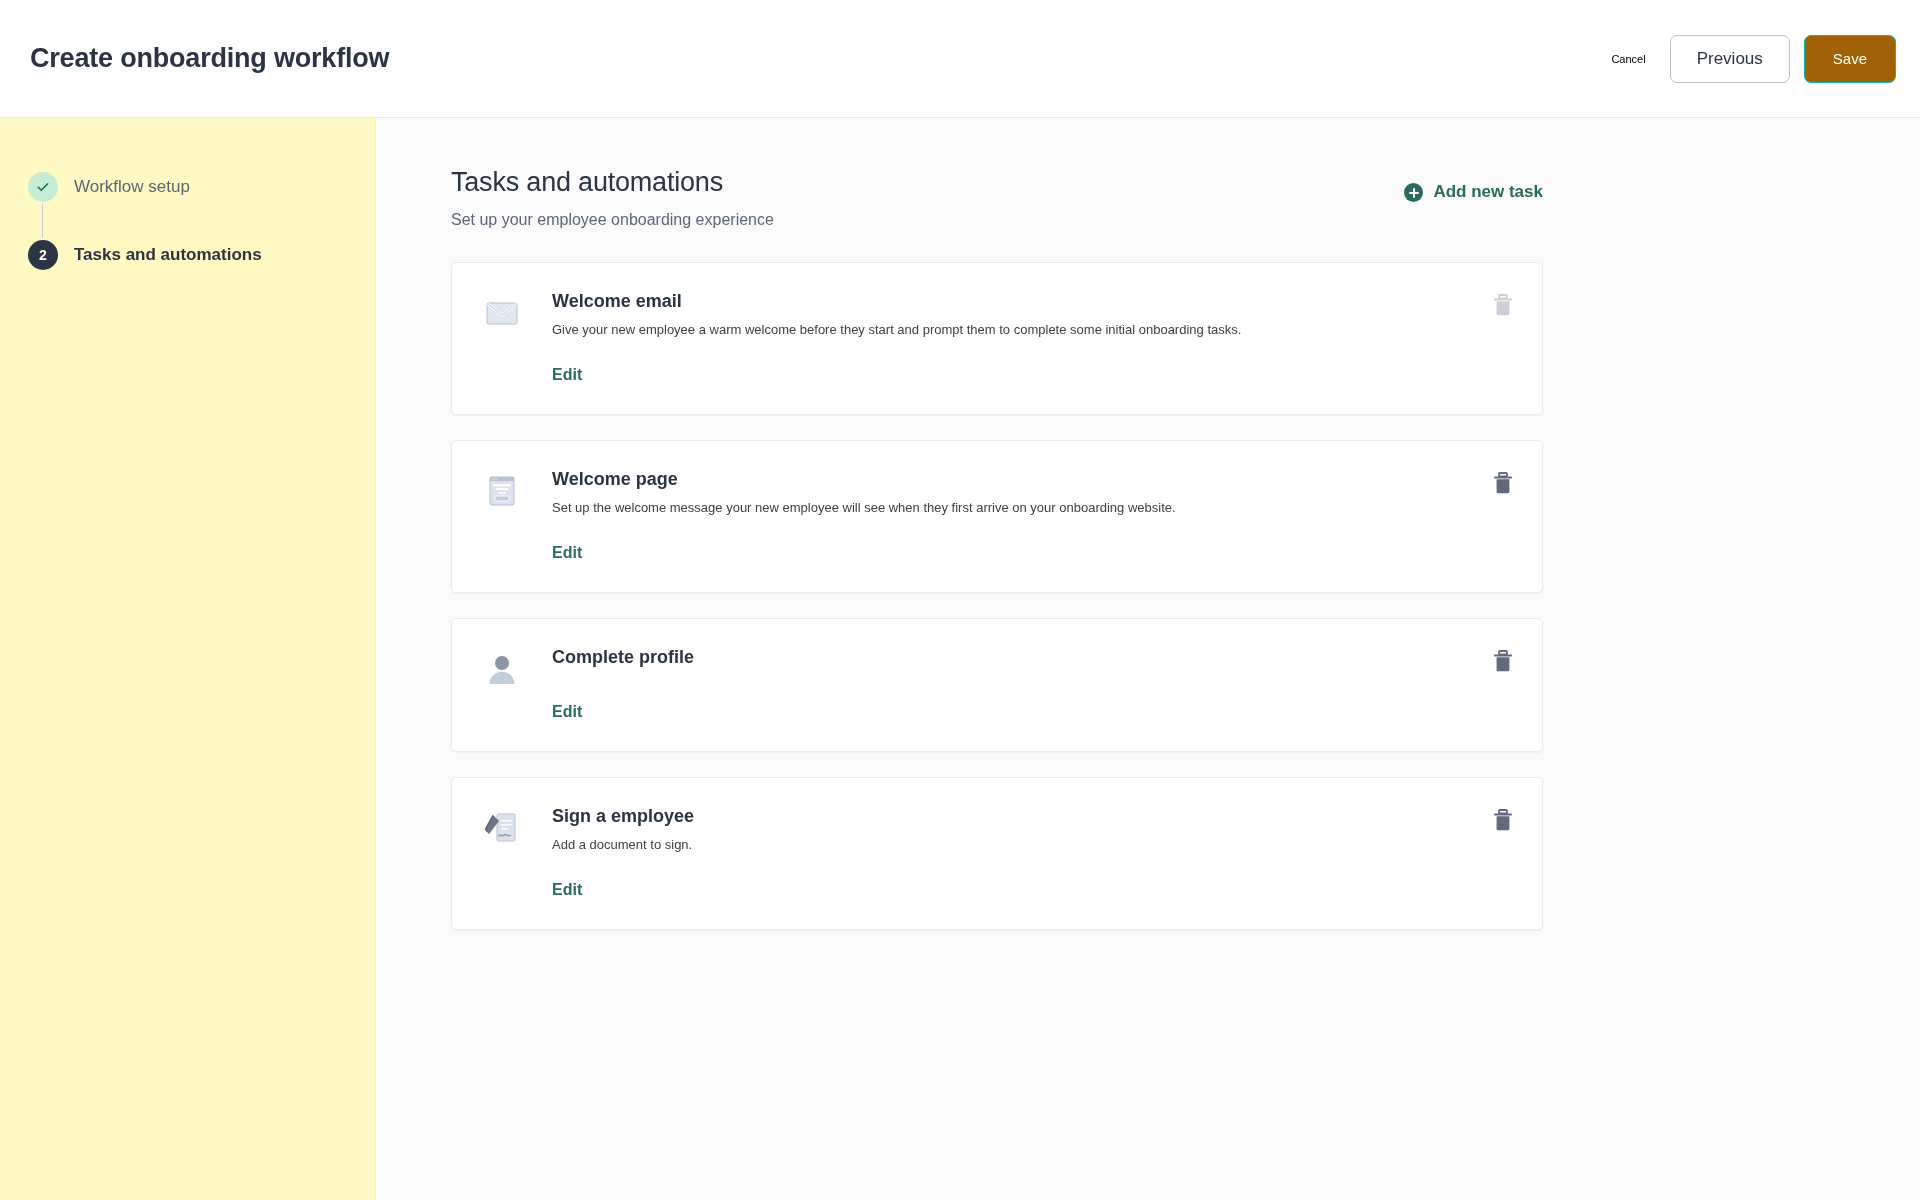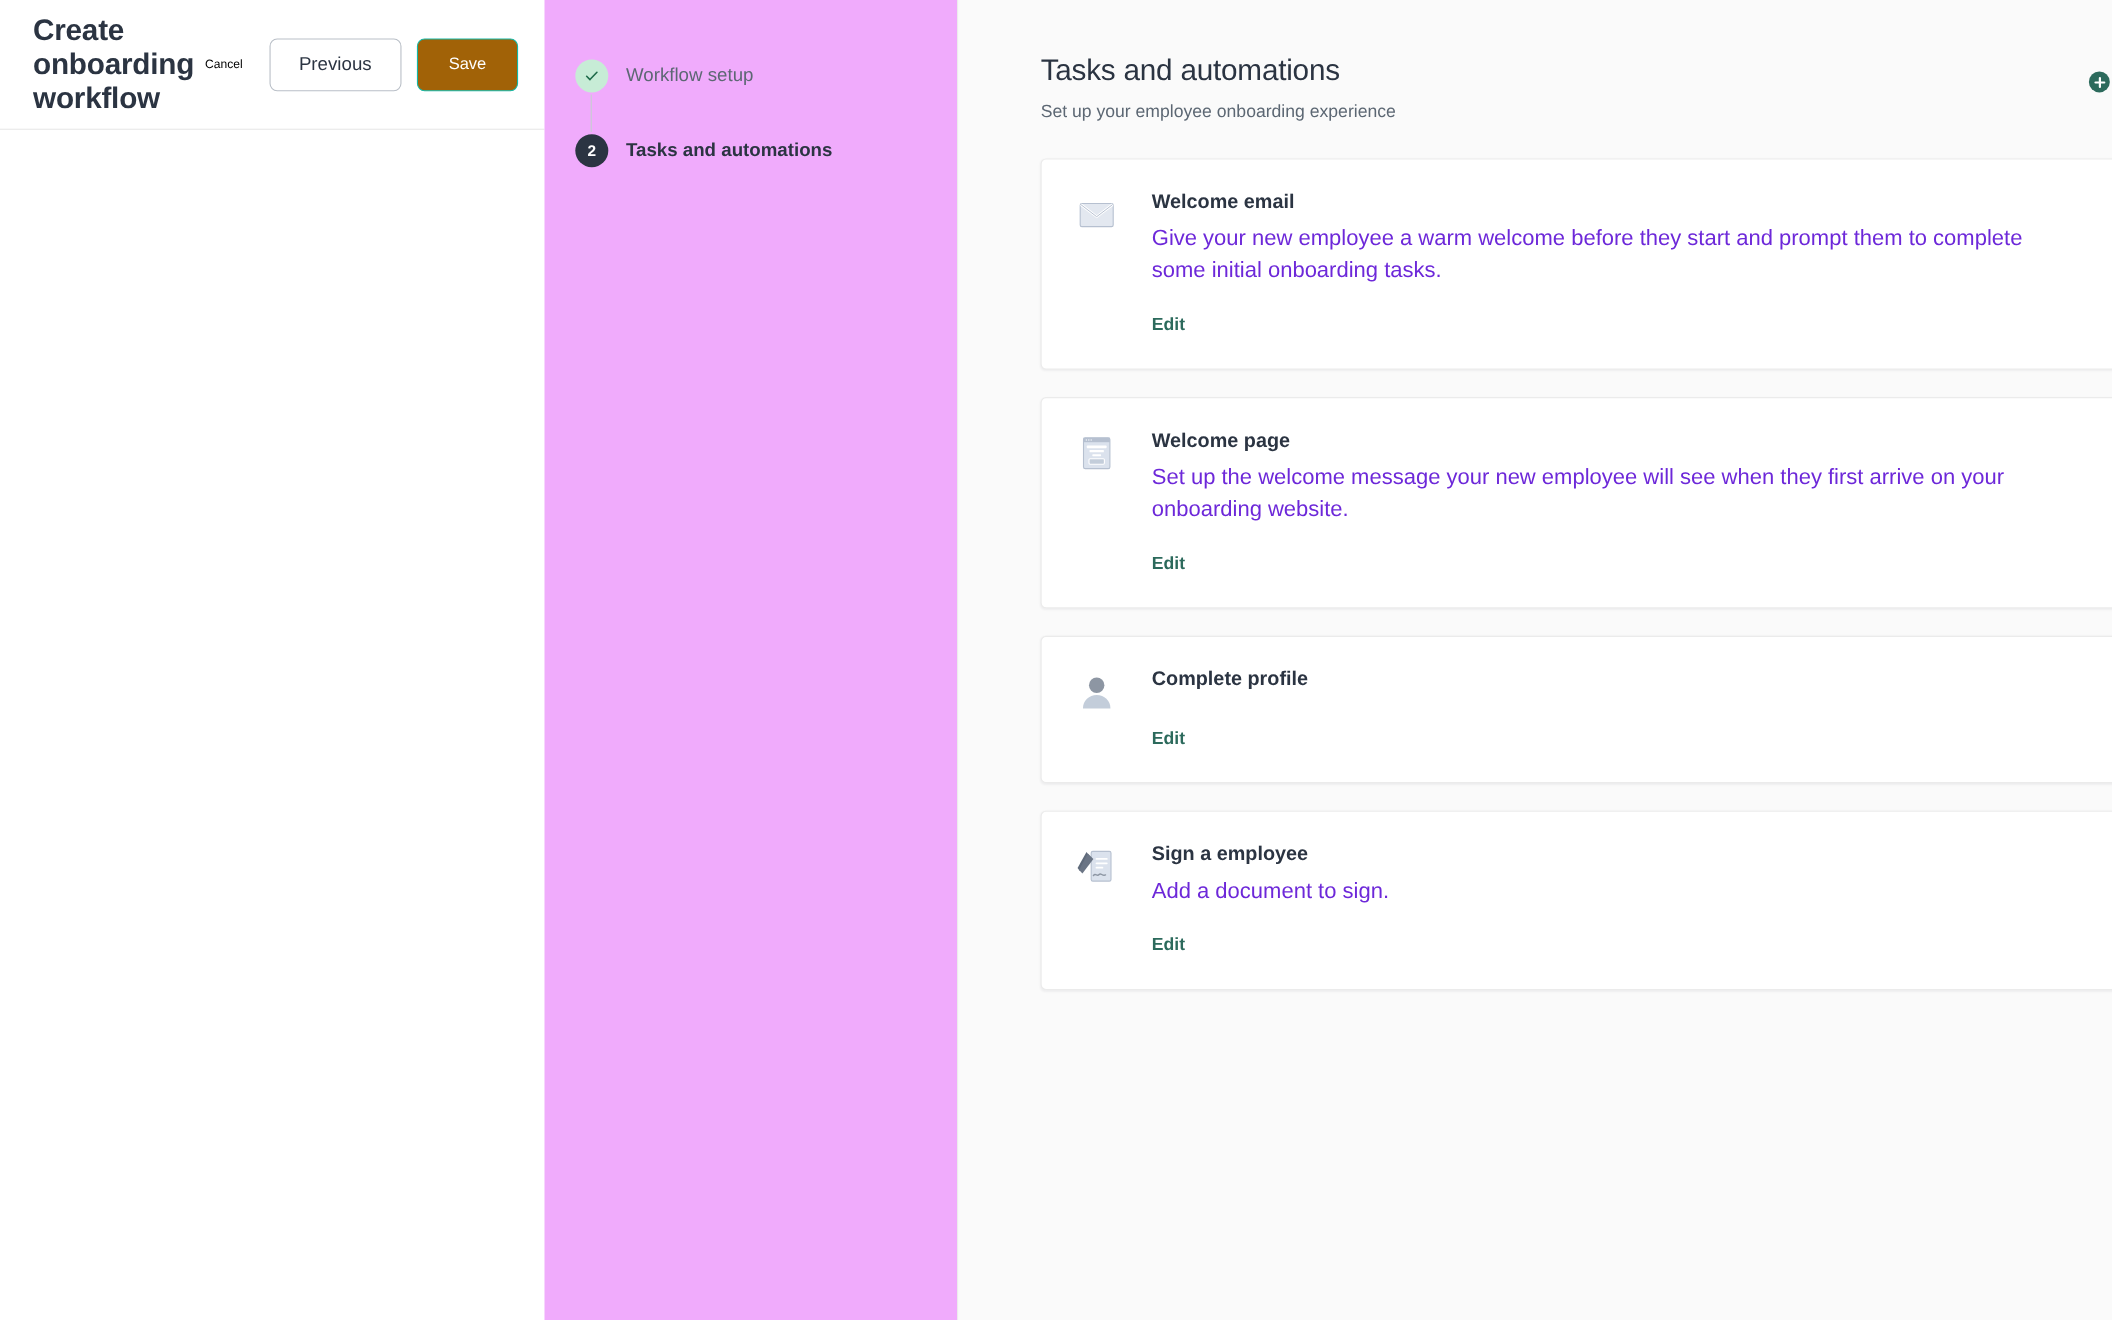--- a/index.html
+++ b/index.html
@@ -10,21 +10,21 @@
     background: #ffffff;
     font-family: "Liberation Sans", sans-serif;
     -webkit-font-smoothing: antialiased;
   }
 
   
   .app {
     width: 1920px;
     height: 1200px;
     display: flex;
-    flex-direction: row;
+    flex-direction: column;
     overflow: hidden;
   }
 
   
   .topbar {
     height: 118px;
     flex: 0 0 118px;
     background: #ffffff;
     border-bottom: 1px solid #e8e8e8;
     display: flex;
@@ -81,21 +81,21 @@
   .body-split {
     flex: 1 1 auto;
     display: flex;
     min-height: 0;
   }
 
   
   .sidebar {
     width: 375px;
     flex: 0 0 375px;
-    background: #f0abfc;
+    background: #fef9c3;
     padding: 52px 0 0 28px;
     position: relative;
   }
   .step {
     display: flex;
     align-items: center;
     gap: 16px;
     height: 34px;
     position: relative;
     cursor: pointer;
@@ -209,22 +209,22 @@
   }
   .card-icon svg { display: block; width: 36px; height: 36px; }
   .card-body { flex: 1 1 auto; min-width: 0; padding-right: 40px; }
   .card-title {
     font-size: 18px;
     font-weight: bold;
     color: #2b3442;
     margin-bottom: 9px;
   }
   .card-desc {
-    font-size: 20px;
-    color: #6d28d9;
+    font-size: 13px;
+    color: #404040;
     line-height: 1.45;
     max-width: 840px;
   }
   .card-edit {
     display: inline-block;
     margin-top: 26px;
     color: #2c6a5c;
     font-size: 16px;
     font-weight: bold;
     cursor: pointer;

